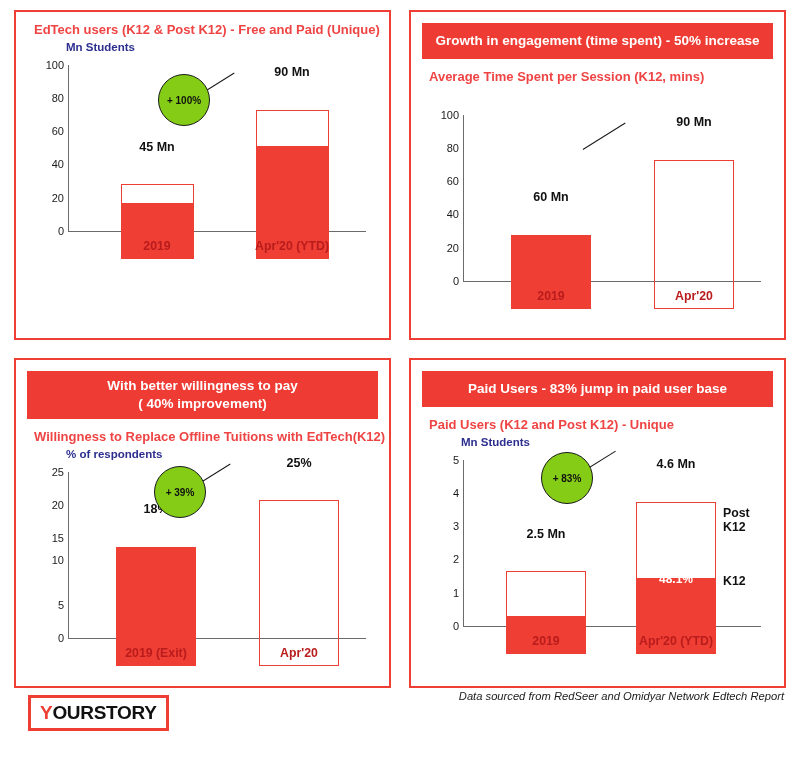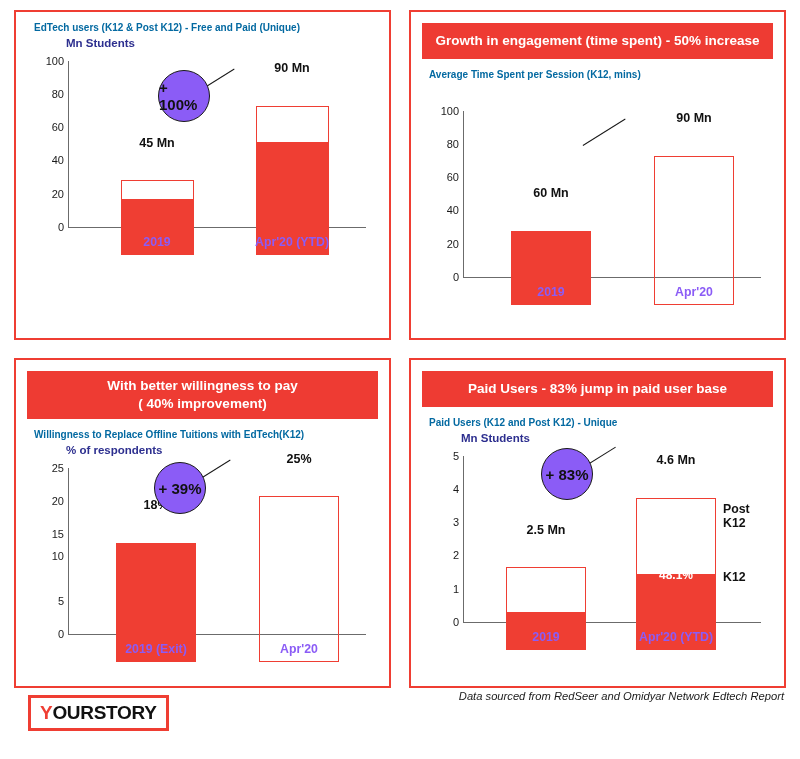--- a/index.html
+++ b/index.html
@@ -35,23 +35,23 @@
     color: #ffffff;
     font-weight: bold;
     font-size: 13.5px;
     text-align: center;
     padding: 9px 6px;
     line-height: 1.35;
   }
   .panel-head.two-line { padding: 6px 6px; }
   .subtitle {
     margin: 10px 0 0 18px;
-    font-size: 10px;
-    font-weight: bold;
-    color: #0369a1;
+    font-size: 13px;
+    font-weight: bold;
+    color: #ef4444;
   }
   .unit {
     margin: 4px 0 0 18px;
     font-size: 11.5px;
     font-weight: bold;
     color: #2d2f8f;
     padding-left: 32px;
   }
   .chart {
     position: relative;
@@ -97,21 +97,21 @@
     font-weight: bold;
     color: #111;
     white-space: nowrap;
     transform: translateX(-50%);
   }
   .xlabel {
     position: absolute;
     top: 180px;
     font-size: 12.3px;
     font-weight: bold;
-    color: #8b5cf6;
+    color: #b91c1c;
     white-space: nowrap;
     transform: translateX(-50%);
   }
   .inbar-label {
     position: absolute;
     font-size: 12px;
     font-weight: bold;
     color: #ffffff;
     white-space: nowrap;
     transform: translateX(-50%);
@@ -122,23 +122,23 @@
     font-weight: bold;
     color: #111;
     white-space: nowrap;
     line-height: 1.15;
   }
   .badge {
     position: absolute;
     width: 52px; height: 52px;
     border-radius: 50%;
     border: 1.6px solid #1a1a1a;
-    background: #8b5cf6;
+    background: #84cc16;
     color: #111;
-    font-size: 15px;
+    font-size: 10px;
     font-weight: bold;
     display: flex; align-items: center; justify-content: center;
     z-index: 4;
   }
   .badge-line {
     position: absolute;
     height: 1.4px;
     background: #1a1a1a;
     transform-origin: left center;
     z-index: 3;

